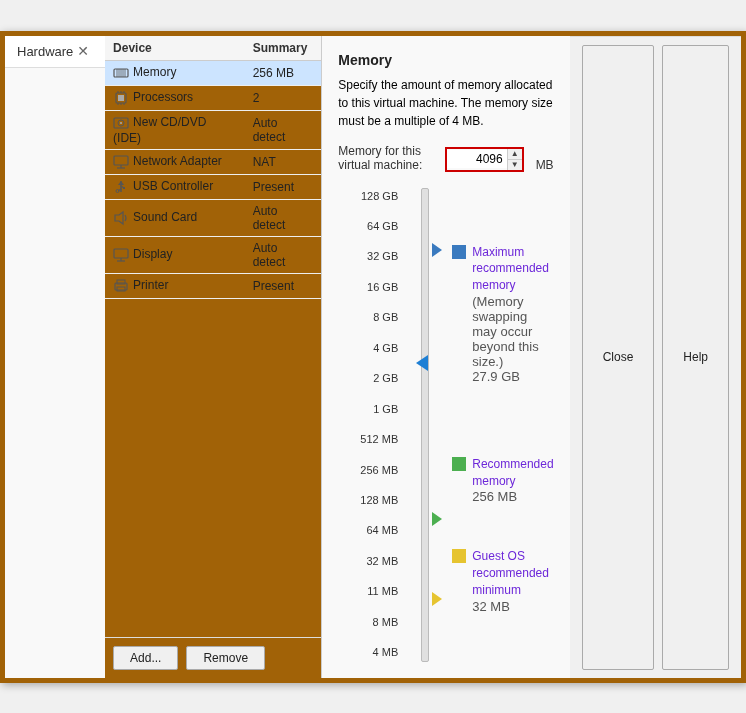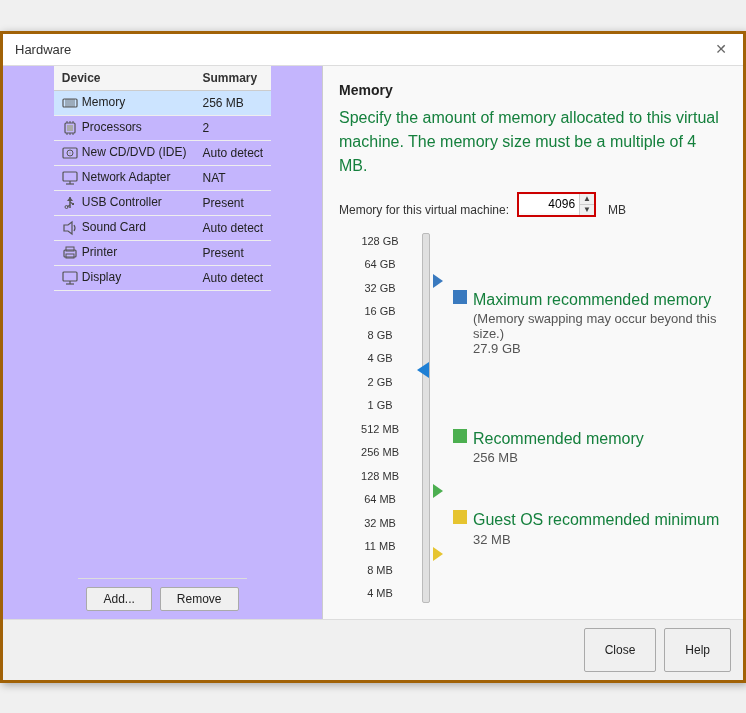--- a/index.html
+++ b/index.html
@@ -10,23 +10,23 @@
       display: flex;
       justify-content: center;
       align-items: center;
       width: 746px;
       height: 713px;
     }
     .dialog {
       width: 746px;
       height: 652px;
       background: #f9f9f9;
-      border: 3px solid #a16207;
-      display: flex;
-      flex-direction: column;
+      border: 5px solid #a16207;
+      display: flex;
+      flex-direction: row;
       box-shadow: 2px 2px 8px rgba(0,0,0,0.3);
     }
     .title-bar {
       background: #fff;
       border-bottom: 1px solid #ddd;
       padding: 8px 12px;
       display: flex;
       align-items: center;
       justify-content: space-between;
       height: 32px;
@@ -47,22 +47,21 @@
       display: flex;
       flex: 1;
       overflow: hidden;
     }
     
     .left-panel {
       width: 320px;
       border-right: 1px solid #ccc;
       display: flex;
       flex-direction: column;
-      background: #c4b5fd;
-      align-items: center;
+      background: #a16207;
     }
     .device-table {
       flex: 1;
       overflow-y: auto;
     }
     .device-table table {
       width: 100%;
       border-collapse: collapse;
     }
     .device-table table thead tr {
@@ -117,22 +116,22 @@
       display: flex;
       flex-direction: column;
     }
     .right-title {
       font-size: 14px;
       font-weight: 600;
       color: #222;
       margin-bottom: 8px;
     }
     .right-desc {
-      font-size: 16px;
-      color: #15803d;
+      font-size: 12px;
+      color: #000000;
       margin-bottom: 14px;
       line-height: 1.5;
     }
     .memory-input-row {
       display: flex;
       align-items: flex-end;
       margin-bottom: 16px;
       gap: 8px;
     }
     .memory-input-label {
@@ -253,22 +252,22 @@
       margin-bottom: 12px;
     }
     .legend-color {
       width: 14px;
       height: 14px;
       margin-right: 6px;
       flex-shrink: 0;
       margin-top: 1px;
     }
     .legend-text {
-      font-size: 16px;
-      color: #15803d;
+      font-size: 12px;
+      color: #6d28d9;
       line-height: 1.4;
     }
     .legend-sub {
       font-size: 13px;
       color: #555;
     }
     
     .bottom-buttons {
       padding: 8px 12px;
       border-top: 1px solid #ddd;
@@ -290,21 +289,20 @@
     
     .memory-labels {
       display: flex;
       flex-direction: column;
       justify-content: space-between;
       height: 100%;
       text-align: right;
       font-size: 11px;
       color: #333;
       padding: 2px 0;
-      align-items: center;
     }
     .mem-label { line-height: 1.2; }
   </style>
 </head>
 <body>
 
 <div class="dialog">
 
   <div class="title-bar">
     <span class="title-bar-title">Hardware</span>
@@ -389,36 +387,36 @@
         <span class="device-icon"><svg width="16" height="16" viewBox="0 0 16 16">
                       <polygon points="2,5 6,5 10,2 10,14 6,11 2,11" fill="none" stroke="#555" stroke-width="1.2"></polygon>
                       <path d="M12,5 Q14,8 12,11" fill="none" stroke="#555" stroke-width="1.2"></path>
                     </svg></span>Sound Card
       </td>
       <td>Auto detect</td>
     </tr>
               <tr>
       <td>
         <span class="device-icon"><svg width="16" height="16" viewBox="0 0 16 16">
+                      <rect x="1" y="2" width="14" height="9" rx="1" fill="none" stroke="#555" stroke-width="1.2"></rect>
+                      <line x1="8" y1="11" x2="8" y2="14" stroke="#555" stroke-width="1.2"></line>
+                      <line x1="4" y1="14" x2="12" y2="14" stroke="#555" stroke-width="1.2"></line>
+                    </svg></span>Display
+      </td>
+      <td>Auto detect</td>
+    </tr>
+              <tr>
+      <td>
+        <span class="device-icon"><svg width="16" height="16" viewBox="0 0 16 16">
                       <rect x="2" y="5" width="12" height="7" rx="1" fill="none" stroke="#555" stroke-width="1.2"></rect>
                       <rect x="4" y="2" width="8" height="4" fill="none" stroke="#555" stroke-width="1"></rect>
                       <rect x="4" y="9" width="8" height="4" fill="none" stroke="#555" stroke-width="1"></rect>
                     </svg></span>Printer
       </td>
       <td>Present</td>
-    </tr>
-              <tr>
-      <td>
-        <span class="device-icon"><svg width="16" height="16" viewBox="0 0 16 16">
-                      <rect x="1" y="2" width="14" height="9" rx="1" fill="none" stroke="#555" stroke-width="1.2"></rect>
-                      <line x1="8" y1="11" x2="8" y2="14" stroke="#555" stroke-width="1.2"></line>
-                      <line x1="4" y1="14" x2="12" y2="14" stroke="#555" stroke-width="1.2"></line>
-                    </svg></span>Display
-      </td>
-      <td>Auto detect</td>
     </tr>
             </tbody>
         </table>
       </div>
       <div class="left-buttons">
         <button class="btn">Add...</button>
         <button class="btn">Remove</button>
       </div>
     </div>
 

